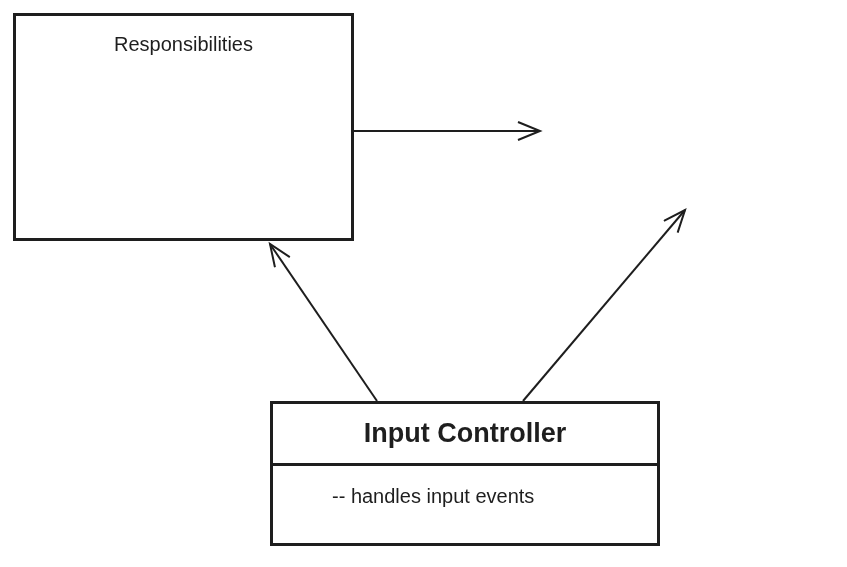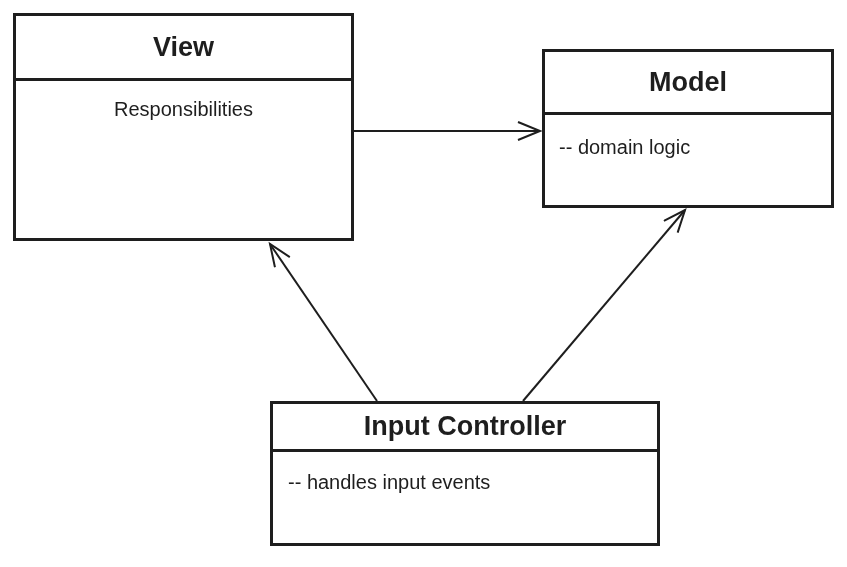--- a/index.html
+++ b/index.html
@@ -42,48 +42,41 @@
 
   #node-view { left: 13px; top: 13px; width: 341px; height: 228px; }
   #node-view .node-header { height: 65px; }
   #node-view .node-body { padding: 12px 6px 0 6px; }
 
   #node-model { left: 542px; top: 49px; width: 292px; height: 159px; }
   #node-model .node-header { height: 63px; }
   #node-model .node-body { padding: 16px 14px 0 14px; }
 
   #node-input { left: 270px; top: 401px; width: 390px; height: 145px; }
-  #node-input .node-header { height: 48px; }
-  #node-input .node-body { padding: 14px 15px 0 15px; }
+  #node-input .node-header { height: 62px; }
+  #node-input .node-body { padding: 14px 15px 0 15px; margin-left: 44px; }
 
   .arrow-layer {
     position: absolute;
     left: 0; top: 0;
     width: 847px; height: 567px;
     pointer-events: none;
   }
 </style>
 </head>
 <body>
 
 <div class="canvas">
 
   <div class="node" id="node-view">
-    <div class="node-header">View</div>
     <div class="node-body">
       <div class="line center">Responsibilities</div>
     </div>
   </div>
 
-  <div class="node" id="node-model">
-    <div class="node-header">Model</div>
-    <div class="node-body">
-      <div class="line">-- domain logic</div>
-    </div>
-  </div>
 
   <div class="node" id="node-input">
     <div class="node-header">Input Controller</div>
     <div class="node-body">
       <div class="line">-- handles input events</div>
     </div>
   </div>
 
   <svg class="arrow-layer" viewBox="0 0 847 567" xmlns="http://www.w3.org/2000/svg">
     <defs>

